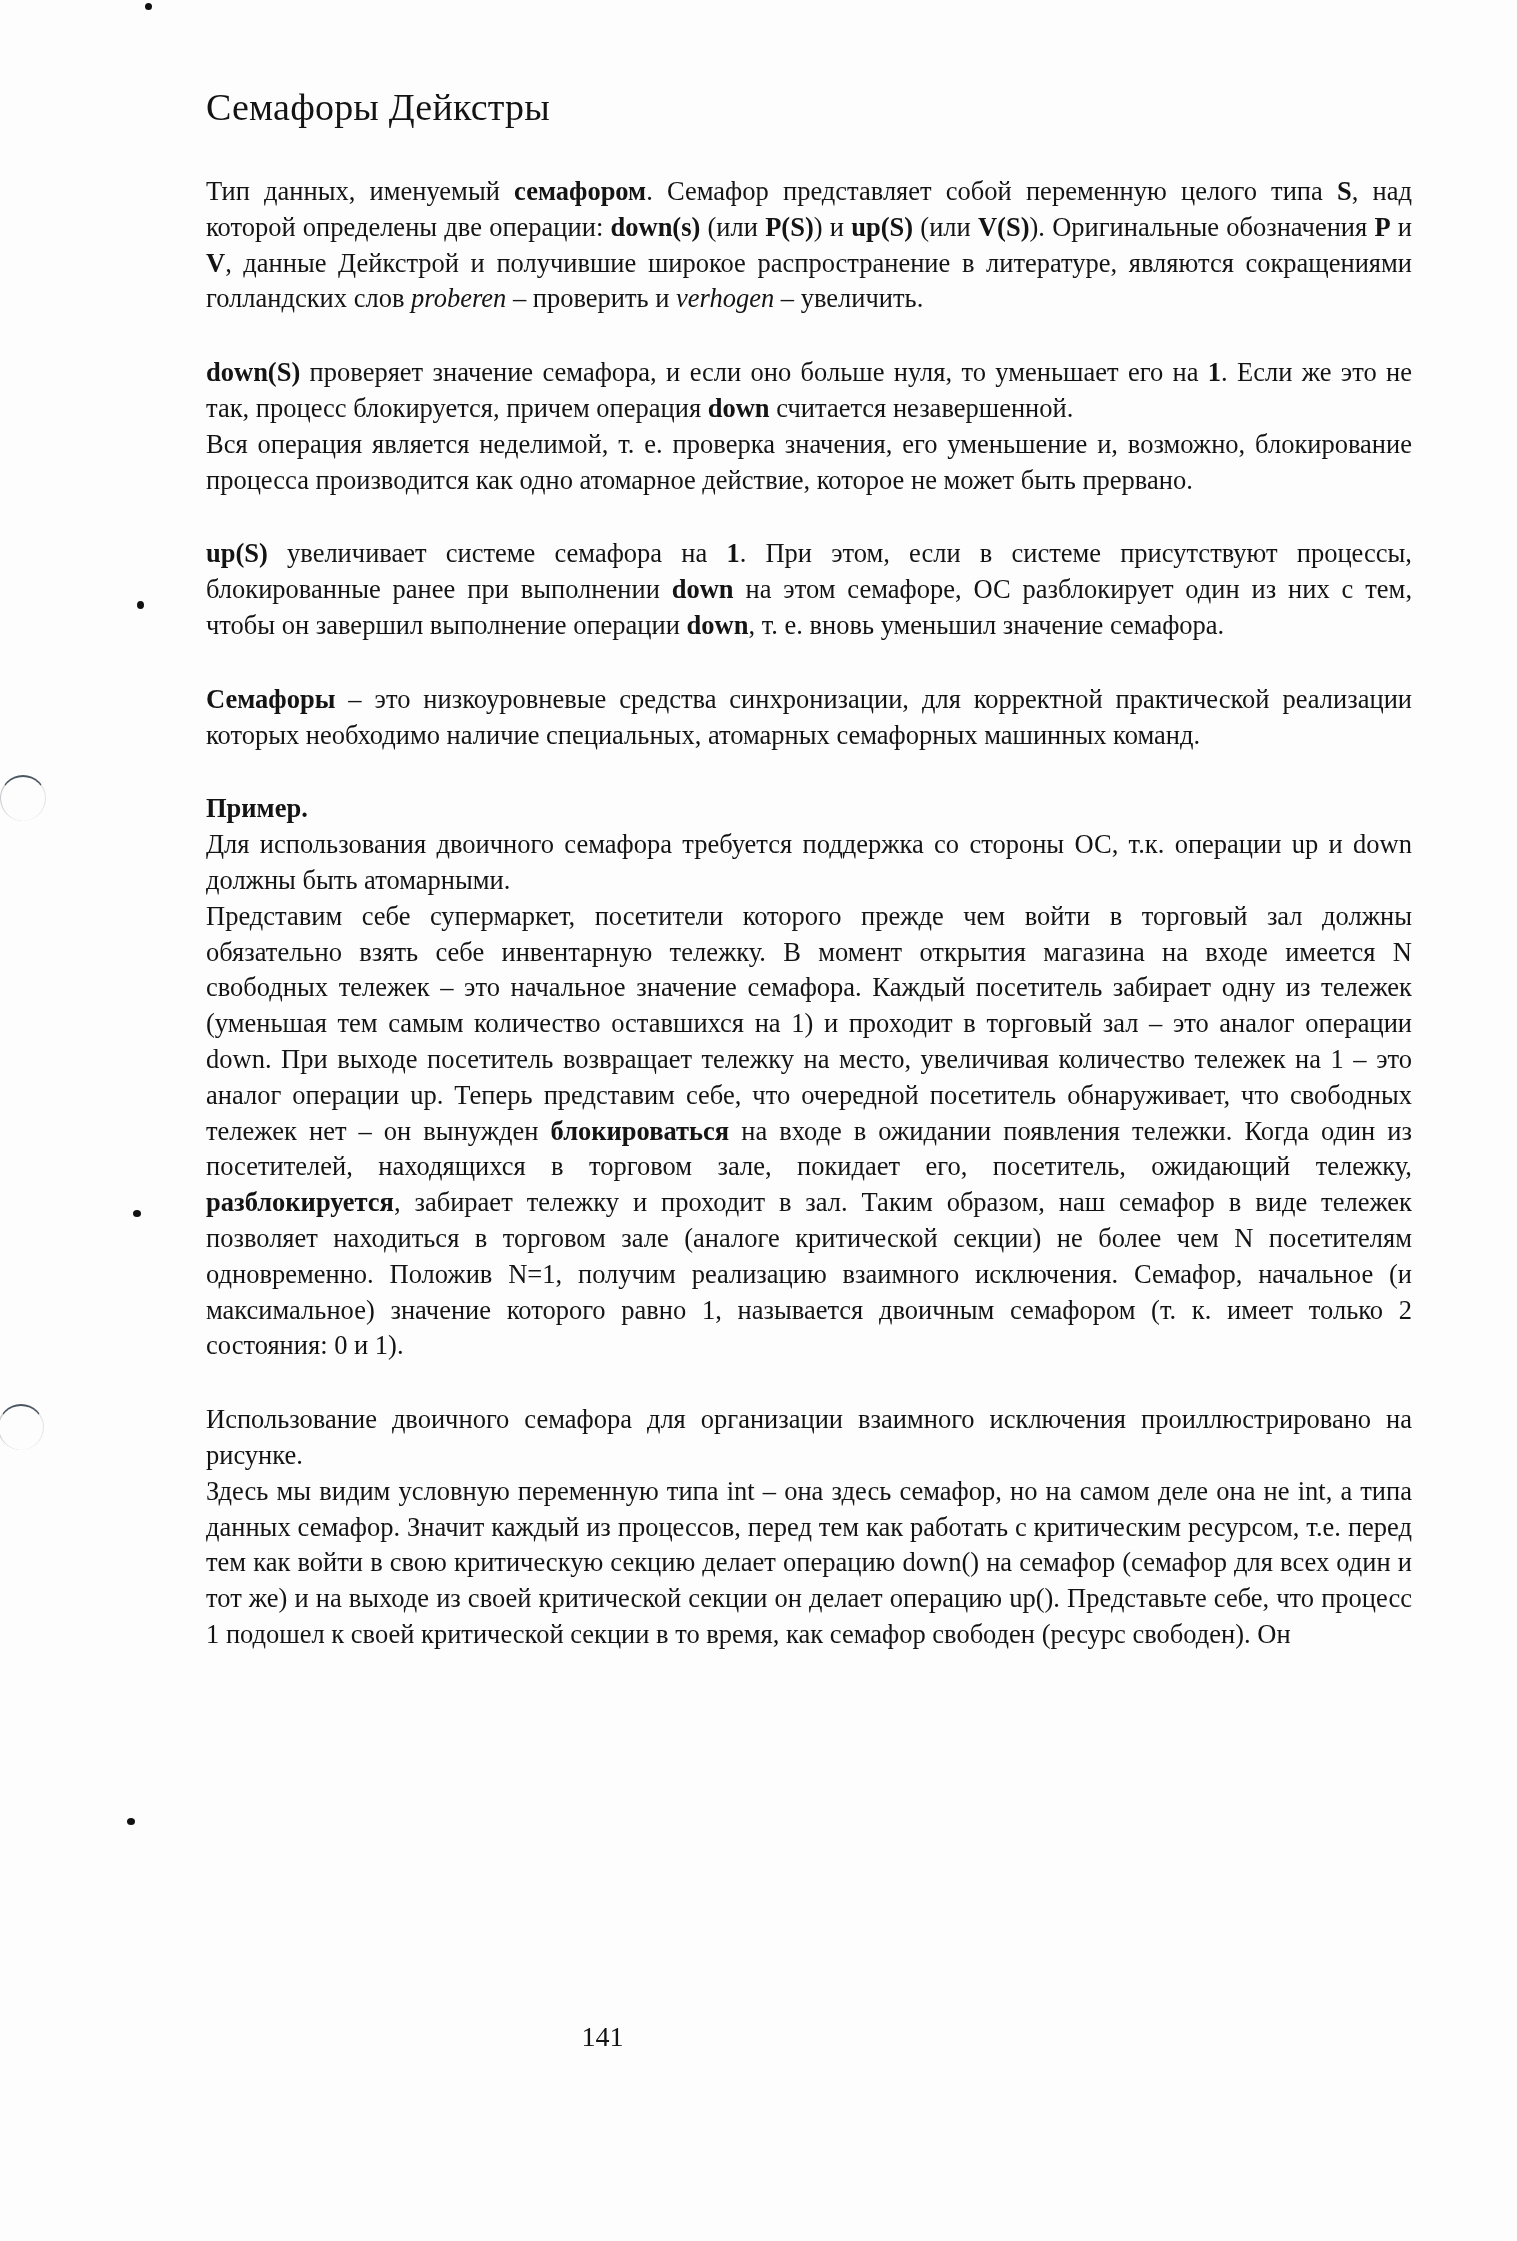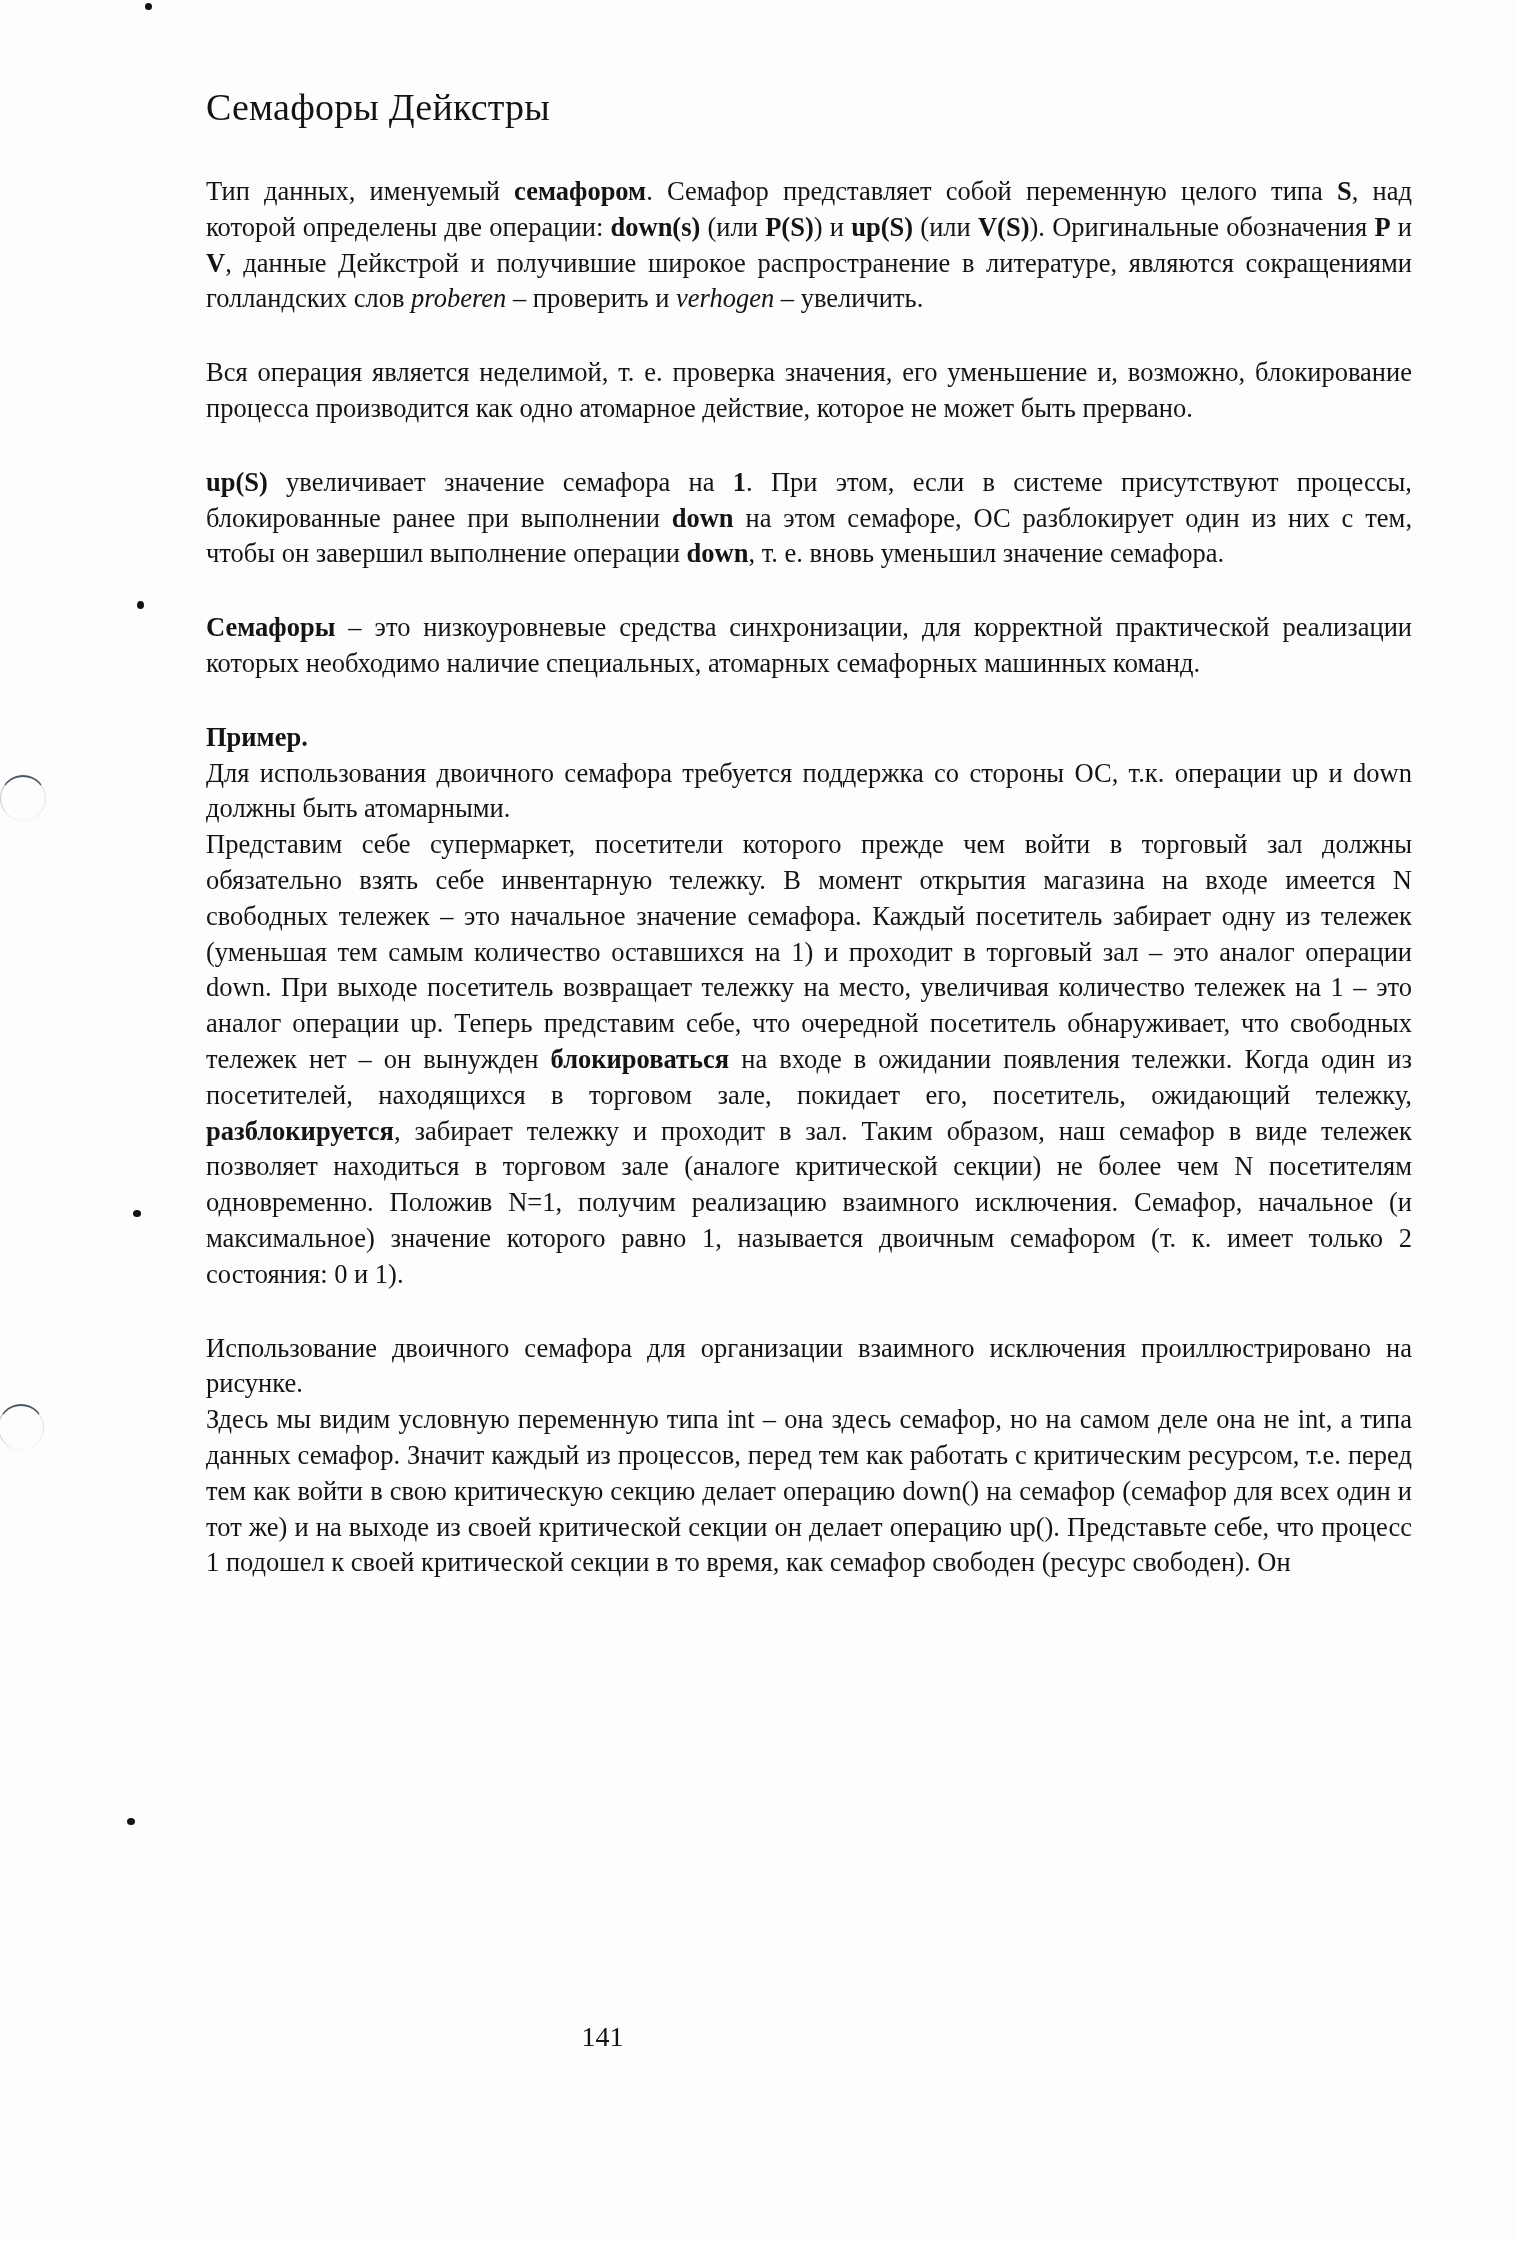--- a/index.html
+++ b/index.html
@@ -49,26 +49,27 @@
   <span class="hole" style="left:0px;top:775px;"></span>
   <span class="hole" style="left:-2px;top:1404px;"></span>
 
   <div class="column">
     <h1 class="title">Семафоры Дейкстры</h1>
 
     <p class="para"><span>Тип данных, именуемый </span><span class="bi">семафором</span><span>. Семафор представляет собой переменную целого типа </span><b>S</b><span>, над которой определены две операции: </span><b>down(s)</b><span> (или </span><b>P(S)</b><span>) и </span><b>up(S)</b><span> (или </span><b>V(S)</b><span>). Оригинальные обозначения </span><b>P</b><span> и </span><b>V</b><span>, данные Дейкстрой и получившие широкое распространение в литературе, являются сокращениями голландских слов </span><i>proberen</i><span> – проверить и </span><i>verhogen</i><span> – увеличить.</span></p>
 
     <div class="gap-lg"></div>
 
+    <p class="para"><b>down(S)</b><span> проверяет значение семафора, и если оно больше нуля, то уменьшает его на </span><b>1</b><span>. Если же это не так, процесс блокируется, причем операция </span><b>down</b><span> считается незавершенной.</span></p>
 
     <p class="para">Вся операция является неделимой, т. е. проверка значения, его уменьшение и, возможно, блокирование процесса производится как одно атомарное действие, которое не может быть прервано.</p>
 
     <div class="gap-lg"></div>
 
-    <p class="para"><b>up(S)</b><span> увеличивает значение семафора на </span><b>1</b><span>. При этом, если в системе присутствуют процессы, блокированные ранее при выполнении </span><b>down</b><span> на этом семафоре, ОС разблокирует один из них с тем, чтобы он завершил выполнение операции </span><b>down</b><span>, т. е. вновь уменьшил значение семафора.</span></p>
+    <p class="para"><b>up(S)</b><span> увеличивает системе семафора на </span><b>1</b><span>. При этом, если в системе присутствуют процессы, блокированные ранее при выполнении </span><b>down</b><span> на этом семафоре, ОС разблокирует один из них с тем, чтобы он завершил выполнение операции </span><b>down</b><span>, т. е. вновь уменьшил значение семафора.</span></p>
 
 
     <div class="gap-lg"></div>
 
     <p class="para"><span class="bi">Семафоры</span><span> – это низкоуровневые средства синхронизации, для корректной практической реализации которых необходимо наличие специальных, атомарных семафорных машинных команд.</span></p>
 
     <div class="gap-lg"></div>
 
     <p class="para"><b>Пример.</b></p>
 

